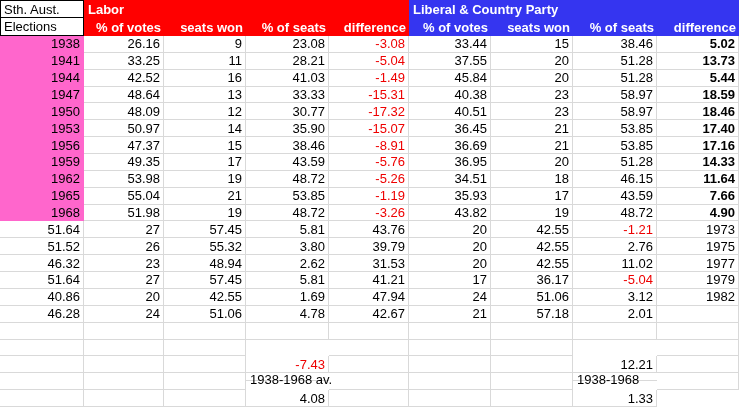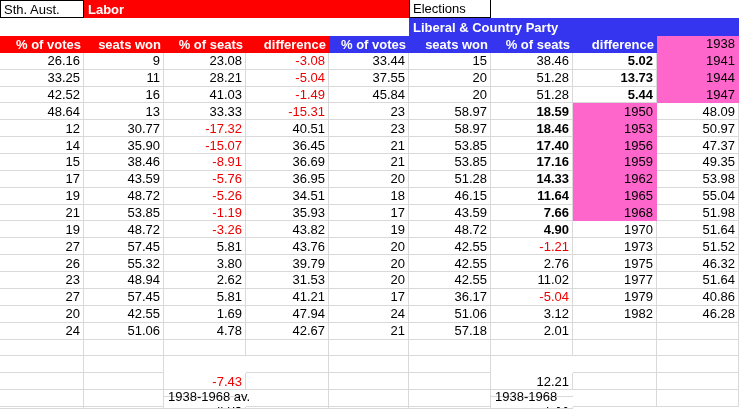--- a/index.html
+++ b/index.html
@@ -49,22 +49,22 @@
   .neg { color: var(--neg, #f00); }
   .bold { font-weight: bold; }
 </style>
 </head>
 <body>
 
 <div class="sheet">
   <div class="grid">
       <div class="cell corner">Sth. Aust.</div>
       <div class="cell labor-bg party-title" style="grid-column: 2 / 6;">Labor</div>
+      <div class="cell lcp-bg party-title" style="grid-column: 6 / 10;">Liberal &amp; Country Party</div>
       <div class="cell corner corner-bottom">Elections</div>
-      <div class="cell lcp-bg party-title" style="grid-column: 6 / 10;">Liberal &amp; Country Party</div>
       <div class="cell labor-bg col-header">% of votes</div>
       <div class="cell labor-bg col-header">seats won</div>
       <div class="cell labor-bg col-header">% of seats</div>
       <div class="cell labor-bg col-header">difference</div>
       <div class="cell lcp-bg col-header">% of votes</div>
       <div class="cell lcp-bg col-header">seats won</div>
       <div class="cell lcp-bg col-header">% of seats</div>
       <div class="cell lcp-bg col-header">difference</div>
       <div class="cell year pink">1938</div>
       <div class="cell num">26.16</div>
@@ -91,20 +91,21 @@
       <div class="cell num neg">-1.49</div>
       <div class="cell num">45.84</div>
       <div class="cell num">20</div>
       <div class="cell num">51.28</div>
       <div class="cell num bold">5.44</div>
       <div class="cell year pink">1947</div>
       <div class="cell num">48.64</div>
       <div class="cell num">13</div>
       <div class="cell num">33.33</div>
       <div class="cell num neg">-15.31</div>
+      <div class="cell num">40.38</div>
       <div class="cell num">23</div>
       <div class="cell num">58.97</div>
       <div class="cell num bold">18.59</div>
       <div class="cell year pink">1950</div>
       <div class="cell num">48.09</div>
       <div class="cell num">12</div>
       <div class="cell num">30.77</div>
       <div class="cell num neg">-17.32</div>
       <div class="cell num">40.51</div>
       <div class="cell num">23</div>
@@ -157,21 +158,20 @@
       <div class="cell num bold">7.66</div>
       <div class="cell year pink">1968</div>
       <div class="cell num">51.98</div>
       <div class="cell num">19</div>
       <div class="cell num">48.72</div>
       <div class="cell num neg">-3.26</div>
       <div class="cell num">43.82</div>
       <div class="cell num">19</div>
       <div class="cell num">48.72</div>
       <div class="cell num bold">4.90</div>
-      <div class="cell year">1970</div>
       <div class="cell num">51.64</div>
       <div class="cell num">27</div>
       <div class="cell num">57.45</div>
       <div class="cell num">5.81</div>
       <div class="cell num">43.76</div>
       <div class="cell num">20</div>
       <div class="cell num">42.55</div>
       <div class="cell num neg">-1.21</div>
       <div class="cell year">1973</div>
       <div class="cell num">51.52</div>

